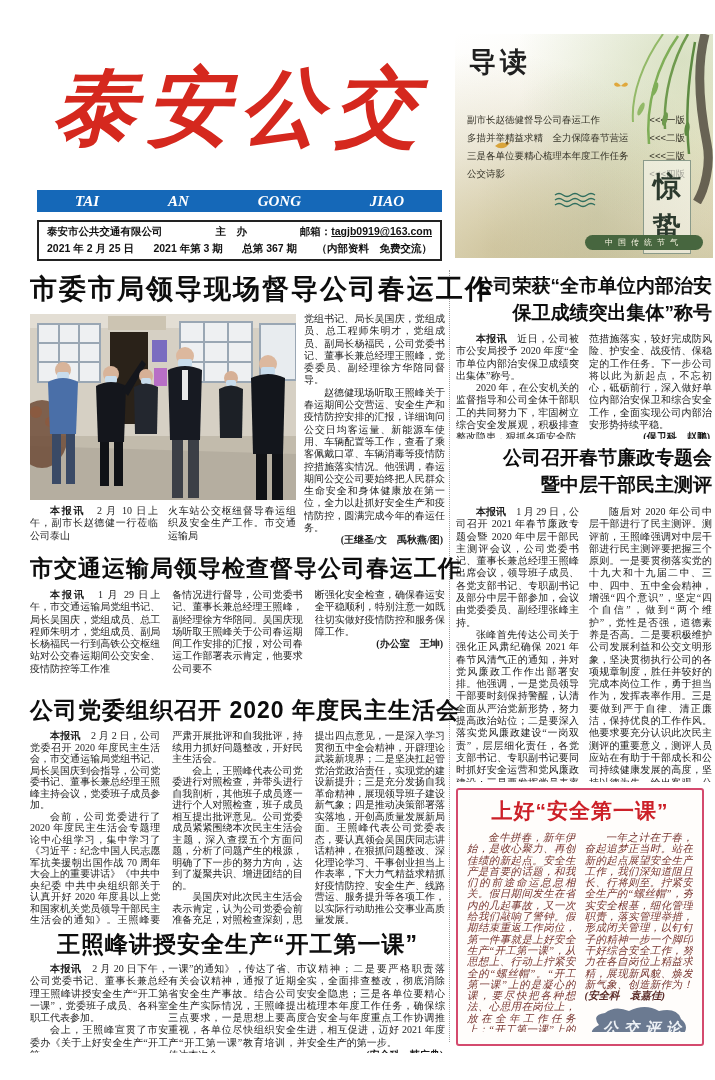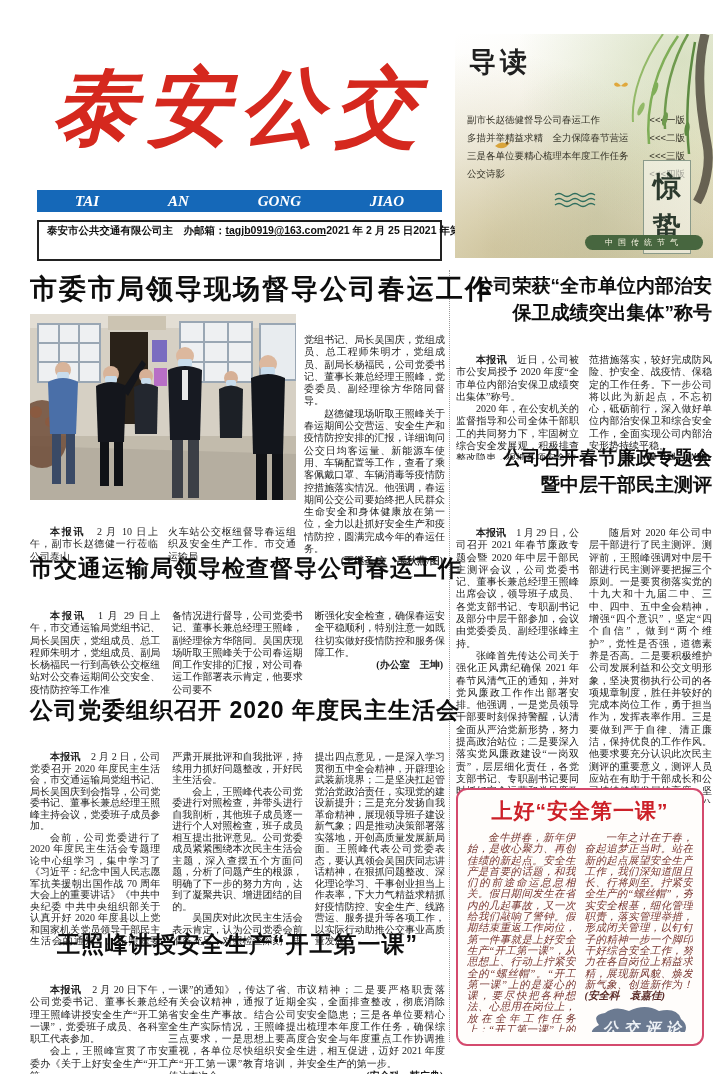--- a/index.html
+++ b/index.html
@@ -6,21 +6,21 @@
   .page{position:relative;width:715px;height:1080px;background:#ffffff;margin:0 auto;
         font-family:"Liberation Serif",serif;color:#1d1d1d;overflow:hidden;}
   
   .calli{position:absolute;left:40px;top:28px;width:400px;height:160px;display:flex;
          align-items:center;justify-content:center;color:#d5281e;font-size:84px;font-weight:bold;
          font-style:italic;letter-spacing:10px;font-family:"DejaVu Serif",serif;white-space:nowrap;}
   .pinyin{position:absolute;left:37px;top:190px;width:405px;height:22px;background:#1568b8;
           display:flex;align-items:center;justify-content:space-between;padding:0 38px;
           box-sizing:border-box;color:#fff;font-style:italic;font-weight:bold;font-size:15px;}
   .infobox{position:absolute;left:37px;top:220px;width:405px;height:41px;border:2px solid #222;
-           box-sizing:border-box;padding:2px 8px;display:flex;flex-direction:row;justify-content:space-around;
+           box-sizing:border-box;padding:2px 8px;display:flex;flex-direction:column;justify-content:space-around;
            font-family:"Liberation Sans",sans-serif;font-size:10.5px;font-weight:bold;color:#111;}
   .inforow{display:flex;justify-content:space-between;white-space:nowrap;}
   .email{text-decoration:underline;font-weight:bold;}
   
   .daodu{position:absolute;left:455px;top:34px;width:258px;height:224px;overflow:hidden;
          background:linear-gradient(160deg,#ffffff 0%,#f9f7ee 38%,#eee9d2 62%,#ded7b9 84%,#d2cba8 100%);}
   .daodu .wash1{position:absolute;left:0;top:0;width:100%;height:100%;
          background:radial-gradient(circle at 88% 12%,rgba(140,170,90,.30),transparent 55%),
                     radial-gradient(ellipse at 15% 95%,rgba(168,150,92,.35),transparent 65%),
                     radial-gradient(ellipse at 55% 80%,rgba(120,140,100,.18),transparent 60%);}
@@ -39,32 +39,32 @@
   .waves{position:absolute;left:98px;top:158px;}
   .bird1{position:absolute;left:38px;top:104px;}
   .bird2{position:absolute;left:158px;top:46px;}
   
   .colrule{position:absolute;left:449px;top:270px;height:772px;width:0;border-left:1px dotted #999;}
   
   .hl{position:absolute;left:30px;width:415px;text-align:center;font-family:"Liberation Sans",sans-serif;
       font-weight:bold;color:#0d0d0d;white-space:nowrap;}
   .hl-r{position:absolute;left:456px;width:256px;text-align:right;font-family:"Liberation Sans",sans-serif;
       font-weight:bold;color:#0d0d0d;line-height:27px;}
-  .bodytxt{font-size:10px;line-height:12.3px;text-align:justify;color:#1b1b1b;margin-top:21px;}
+  .bodytxt{font-size:10px;line-height:12.3px;text-align:justify;color:#1b1b1b;}
   .bodytxt p{margin:0;}
   .ind{text-indent:2em;}
   .tag{font-weight:bold;}
   .byline{font-weight:bold;text-align:right;padding-right:2px;}
   .cols{position:absolute;display:flex;overflow:hidden;}
   .col{flex:1;overflow:hidden;}
   .photo{position:absolute;left:30px;top:314px;width:266px;height:186px;}
   .sidecol{position:absolute;left:304px;top:313px;width:141px;height:242px;overflow:hidden;}
   
   .rbox{position:absolute;left:456px;top:788px;width:248px;height:258px;border:2.5px solid #d44a6e;
-        border-radius:11px;background:#fffdfb;box-sizing:border-box;padding:4px 9px;overflow:hidden;}
+        border-radius:3px;background:#fffdfb;box-sizing:border-box;padding:4px 9px;overflow:hidden;}
   .rbox-hl{text-align:center;font-family:"Liberation Sans",sans-serif;font-weight:bold;font-size:21px;
         color:#cc2028;letter-spacing:1px;margin:3px 0 7px 0;}
   .rtxt{font-size:10.5px;line-height:11.3px;text-align:justify;font-style:italic;color:#77352f;}
   .rtxt p{margin:0;}
   .rby{font-weight:bold;color:#5a2a26;white-space:nowrap;}
   .stamp{margin-top:4px;}
 </style>
 </head>
 <body>
 

